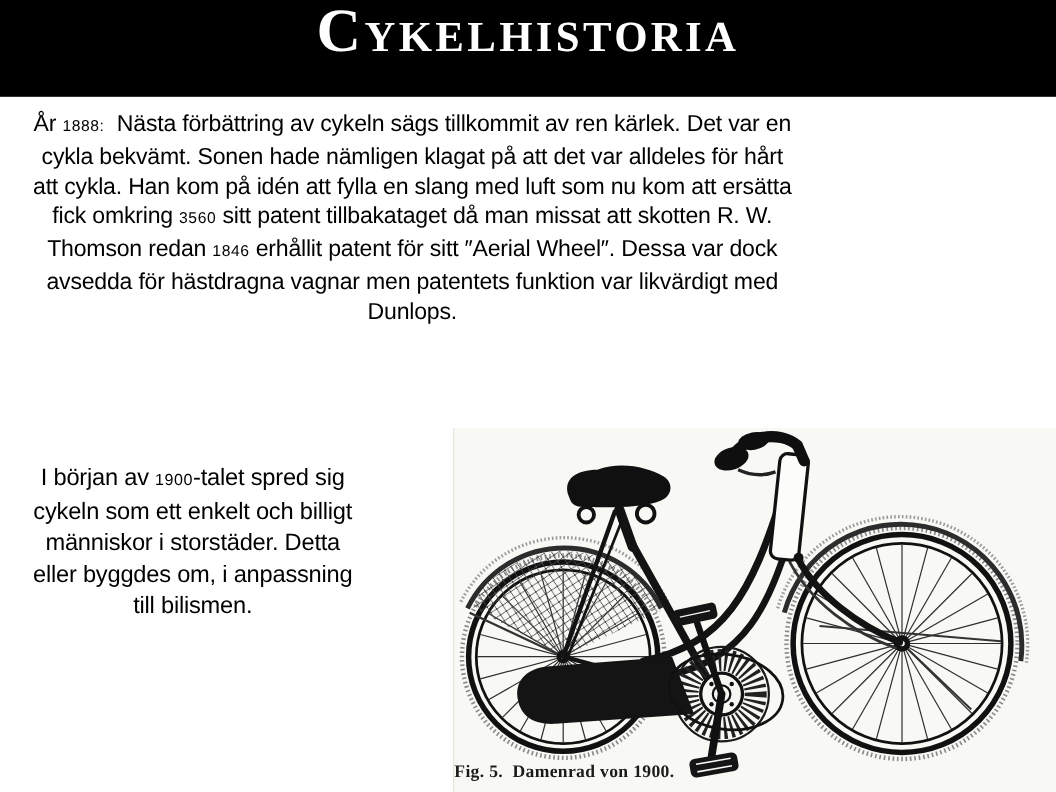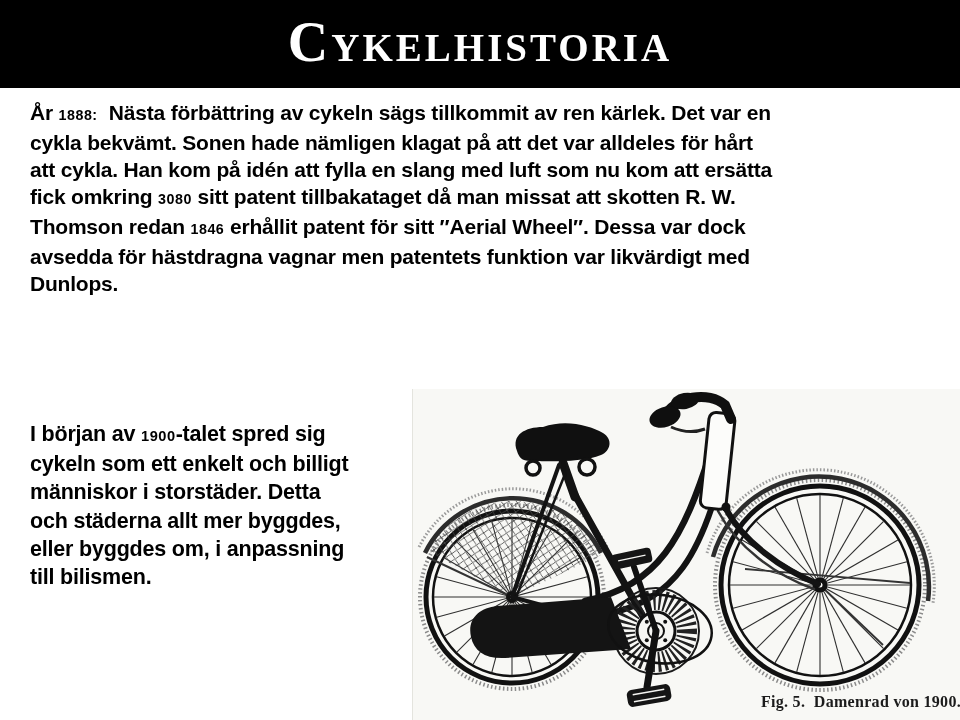--- a/index.html
+++ b/index.html
@@ -2,67 +2,66 @@
 <html><head>
 <meta charset="utf-8">
 <style>
   html,body{margin:0;padding:0;}
   body{
     width:960px;height:720px;position:relative;overflow:hidden;
     background:#ffffff;font-family:"Liberation Sans",sans-serif;
   }
   .titlebar{
     position:absolute;left:0;top:0;width:960px;height:88px;background:#000000;
-    display:flex;align-items:center;justify-content:center;
+    display:flex;align-items:flex-start;justify-content:center;
   }
   .slide-title{
     margin:0;color:#ffffff;font-family:"Liberation Serif","DejaVu Serif",serif;
     font-variant:small-caps;font-weight:700;font-size:56px;line-height:1;
     letter-spacing:3px;padding-bottom:4px;
   }
-  .para{position:absolute;color:#000000;font-weight:700;}
+  .para{position:absolute;color:#000000;font-weight:400;text-align:center;}
   .para .line{white-space:pre;}
   .para1{left:30px;top:99px;font-size:21px;line-height:27px;letter-spacing:-0.2px;}
   .para2{left:30px;top:420px;font-size:21.5px;line-height:28.2px;letter-spacing:-0.2px;}
   .yr{font-size:0.68em;letter-spacing:0.5px;}
   .bike-figure{
     position:absolute;left:412px;top:389px;width:548px;height:331px;margin:0;
     background:#f8f8f5;border-left:1px solid #e4e4de;
   }
   .bike-figure svg{position:absolute;left:0;top:0;}
   .fig-caption{
-    position:absolute;left:0;right:0;top:304px;text-align:right;
+    position:absolute;left:0;right:0;top:304px;text-align:left;
     font-family:"Liberation Serif","DejaVu Serif",serif;font-size:16px;
     font-weight:600;color:#1b1b1b;white-space:pre;letter-spacing:0.3px;
   }
 </style>
 </head>
 <body>
 
 <div class="slide">
 
   <header class="titlebar">
     <h1 class="slide-title">Cykelhistoria</h1>
   </header>
 
   <div class="para para1">
       <div class="line"><span>År </span><span class="yr">1888:</span><span>  Nästa förbättring av cykeln sägs tillkommit av ren kärlek. Det var en</span></div>
       <div class="line"><span>cykla bekvämt. Sonen hade nämligen klagat på att det var alldeles för hårt</span></div>
       <div class="line"><span>att cykla. Han kom på idén att fylla en slang med luft som nu kom att ersätta</span></div>
-      <div class="line"><span>fick omkring </span><span class="yr">3080</span><span> sitt patent tillbakataget då man missat att skotten R. W.</span></div>
+      <div class="line"><span>fick omkring </span><span class="yr">3560</span><span> sitt patent tillbakataget då man missat att skotten R. W.</span></div>
       <div class="line"><span>Thomson redan </span><span class="yr">1846</span><span> erhållit patent för sitt ″Aerial Wheel″. Dessa var dock</span></div>
       <div class="line"><span>avsedda för hästdragna vagnar men patentets funktion var likvärdigt med</span></div>
       <div class="line"><span>Dunlops.</span></div>
     </div>
 
   <div class="para para2">
       <div class="line"><span>I början av </span><span class="yr">1900</span><span>-talet spred sig</span></div>
       <div class="line"><span>cykeln som ett enkelt och billigt</span></div>
       <div class="line"><span>människor i storstäder. Detta</span></div>
-      <div class="line"><span>och städerna allt mer byggdes,</span></div>
       <div class="line"><span>eller byggdes om, i anpassning</span></div>
       <div class="line"><span>till bilismen.</span></div>
     </div>
 
   <figure class="bike-figure">
     <svg width="548" height="331" viewBox="0 0 548 331" aria-hidden="true">
       <defs>
         <pattern id="net" width="9" height="9" patternUnits="userSpaceOnUse" patternTransform="rotate(12)">
           <path d="M0,0 L9,9 M9,0 L0,9" stroke="#4a4a4a" stroke-width="0.9" fill="none"></path>
         </pattern>

